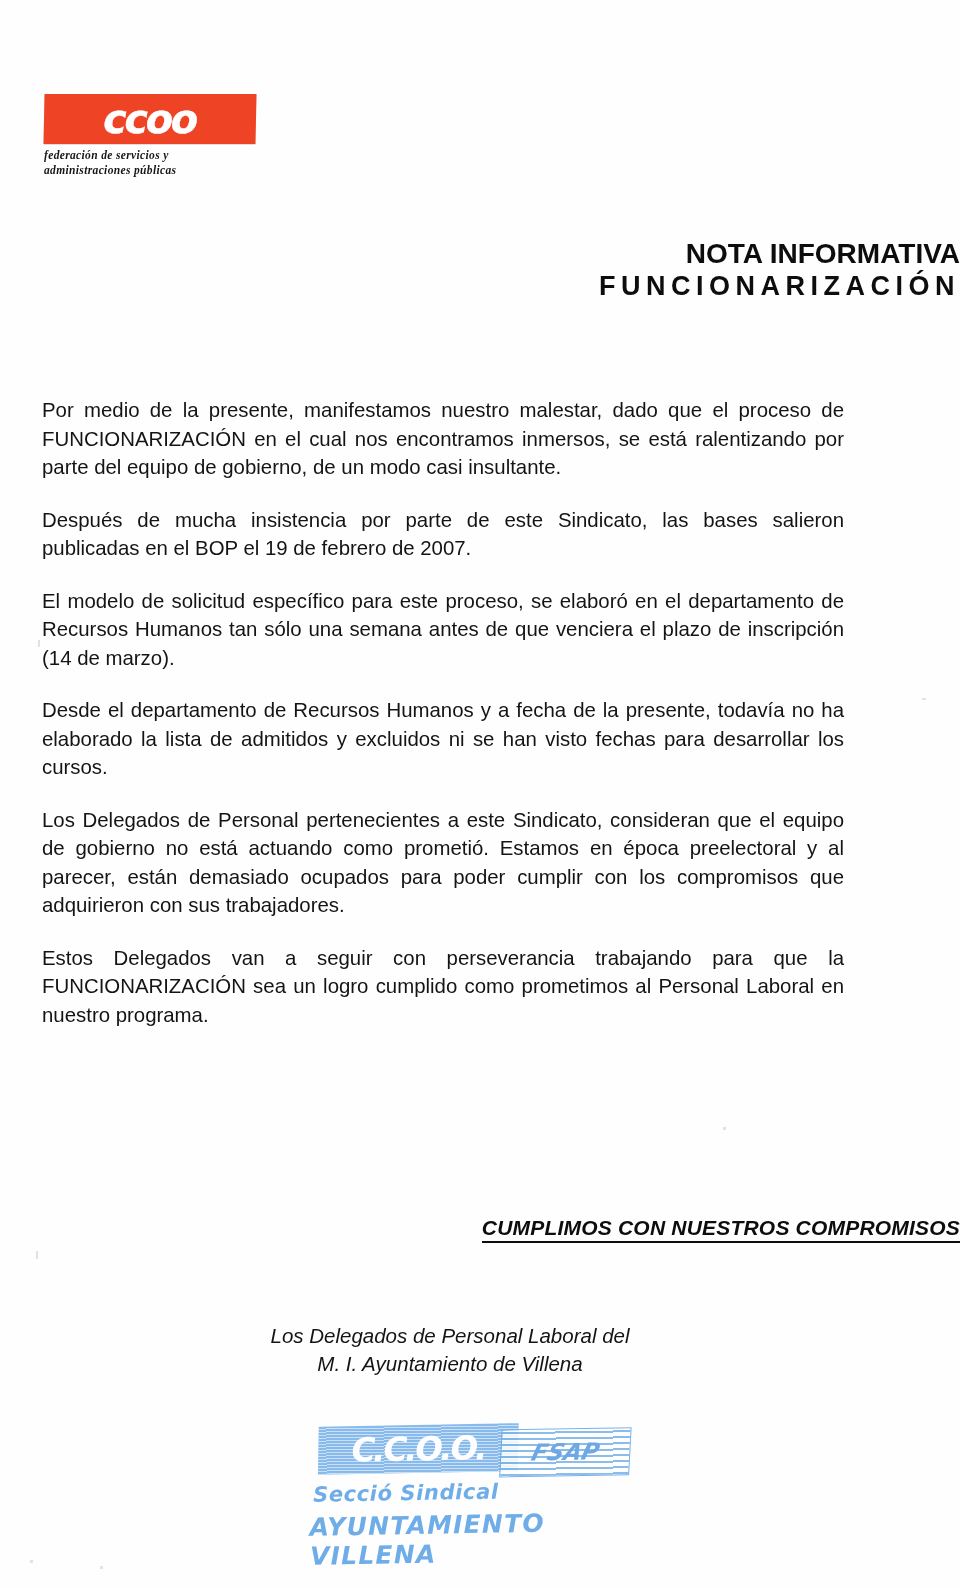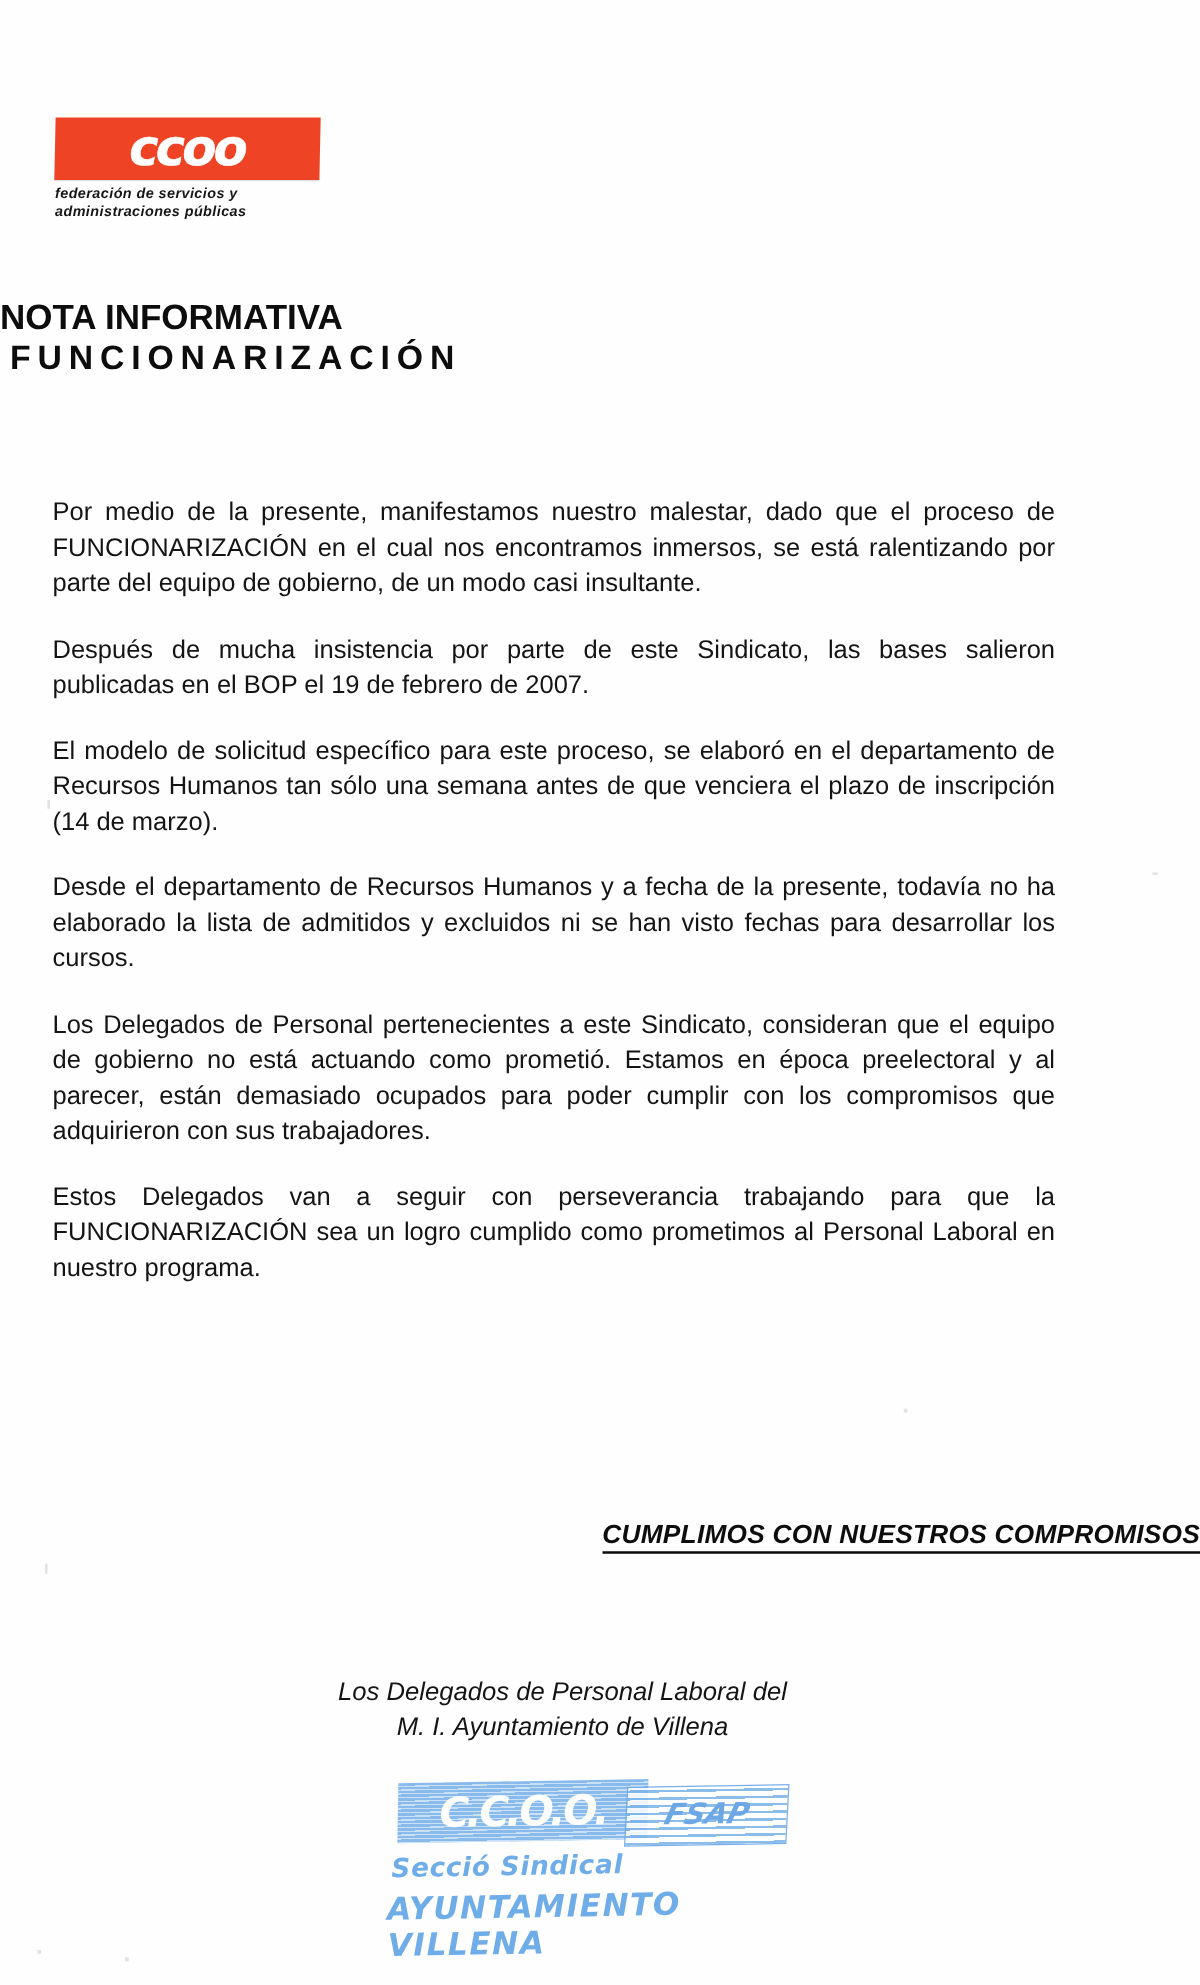--- a/index.html
+++ b/index.html
@@ -44,38 +44,38 @@
     color: #ffffff;
     font-family: "DejaVu Sans", sans-serif;
     font-weight: bold;
     font-size: 40px;
     line-height: 40px;
     letter-spacing: -2.5px;
     -webkit-text-stroke: 0.4px #ffffff;
   }
   .logo-sub {
     margin-top: 4px;
-    font-family: Liberation Sans, sans-serif;
+    font-family: Liberation Serif, serif;
     font-style: italic;
     font-weight: bold;
     font-size: 11.5px;
     line-height: 14.5px;
     letter-spacing: 0.35px;
     color: #161616;
     text-align: left;
     white-space: nowrap;
   }
 
   
   .title {
     position: absolute;
     left: 0;
     top: 237px;
     width: 960px;
-    text-align: left;
+    text-align: right;
     font-weight: bold;
     font-size: 28px;
     line-height: 33px;
     color: #0d0d0d;
   }
   .title .ln3 {
     letter-spacing: 5.5px;
     font-size: 27px;
     display: block;
     padding-left: 8px;
@@ -120,21 +120,20 @@
   .signature {
     position: absolute;
     left: 0;
     top: 1322px;
     width: 900px;
     text-align: center;
     font-style: italic;
     font-size: 20.5px;
     line-height: 28px;
     color: #141414;
-    margin-top: 18px;
   }
 
   
   .stamp {
     position: absolute;
     left: 305px;
     top: 1418px;
     width: 330px;
     height: 140px;
     transform: rotate(-1deg);

